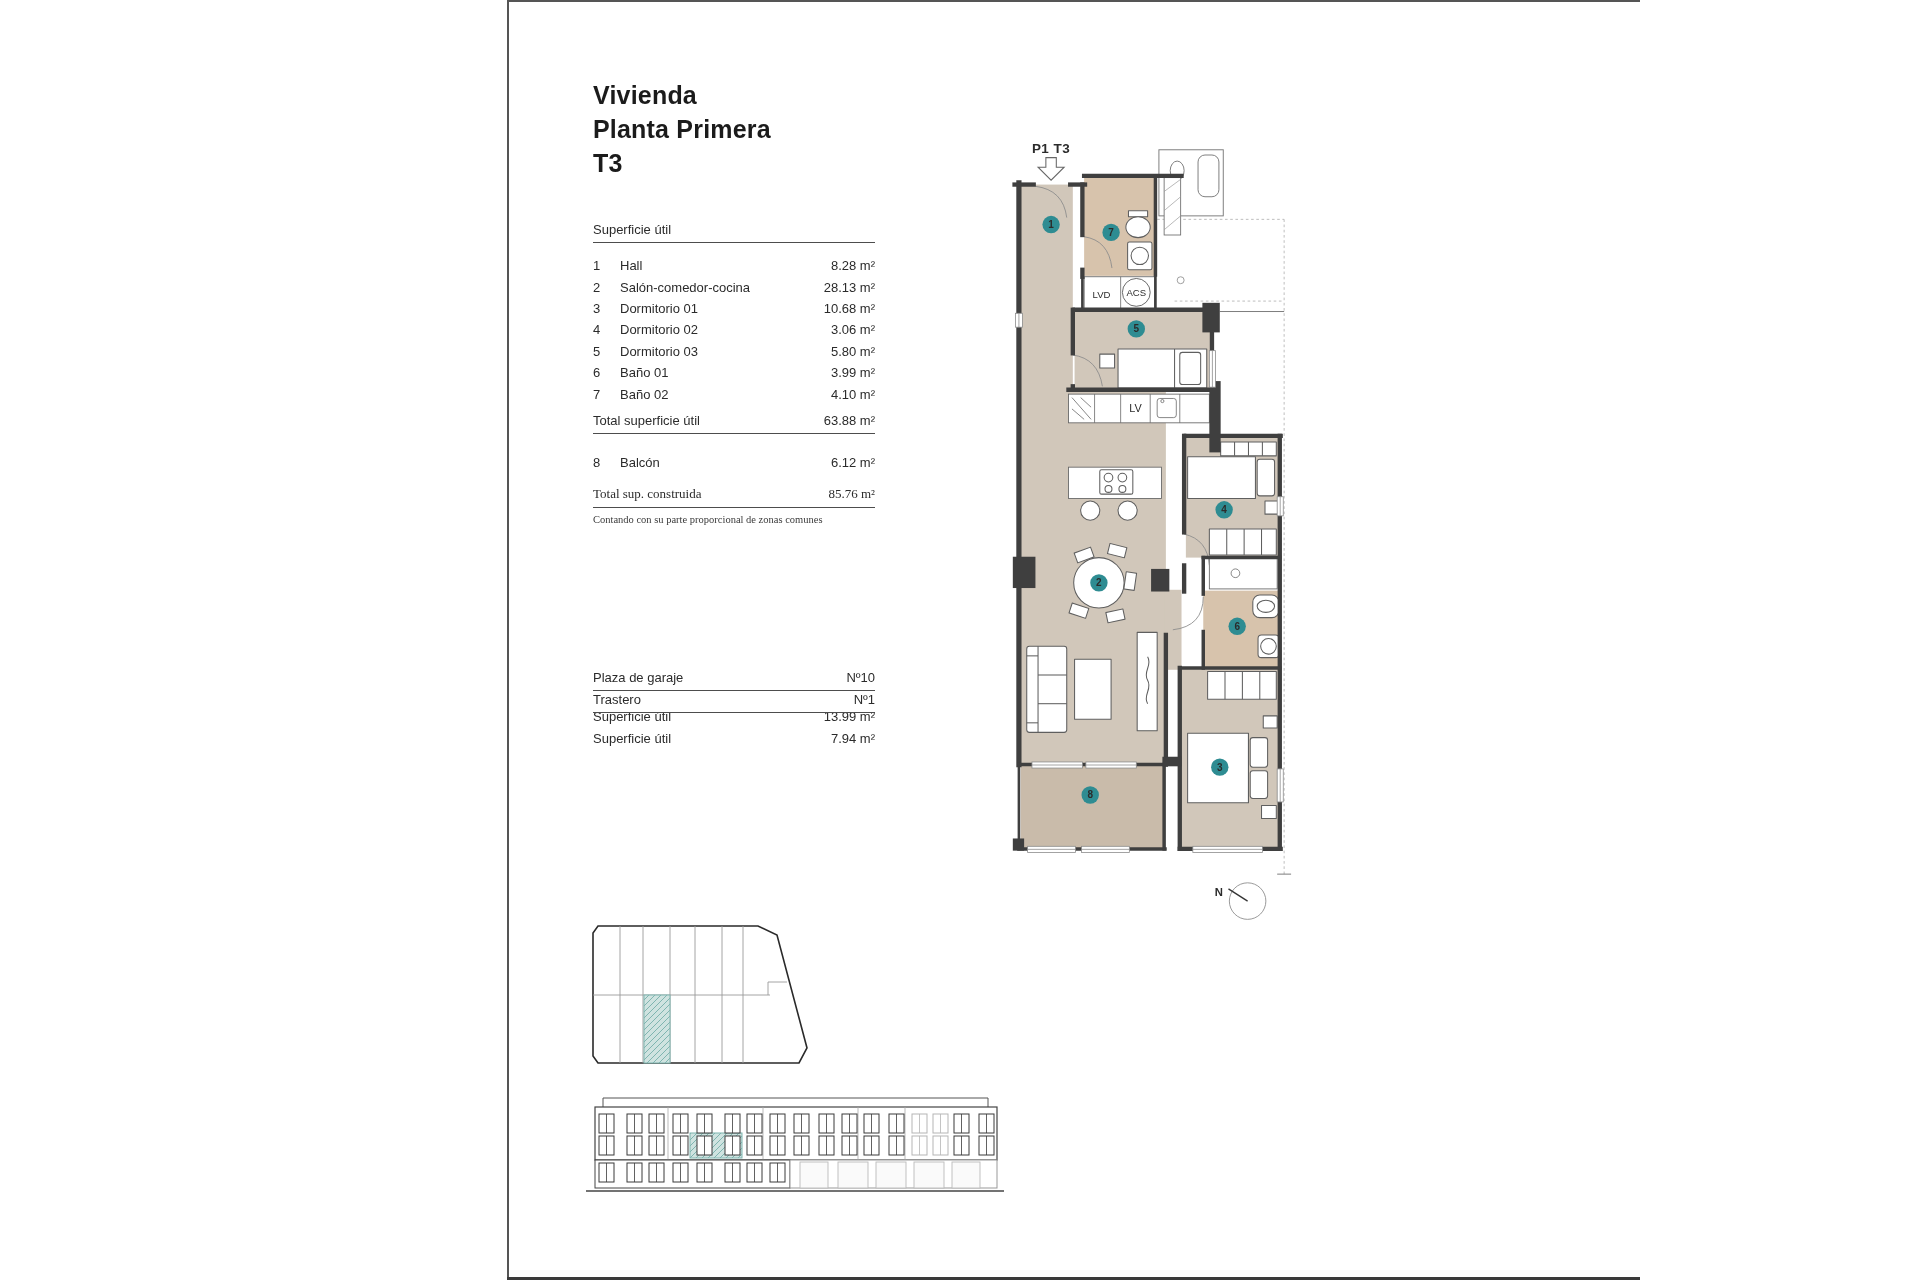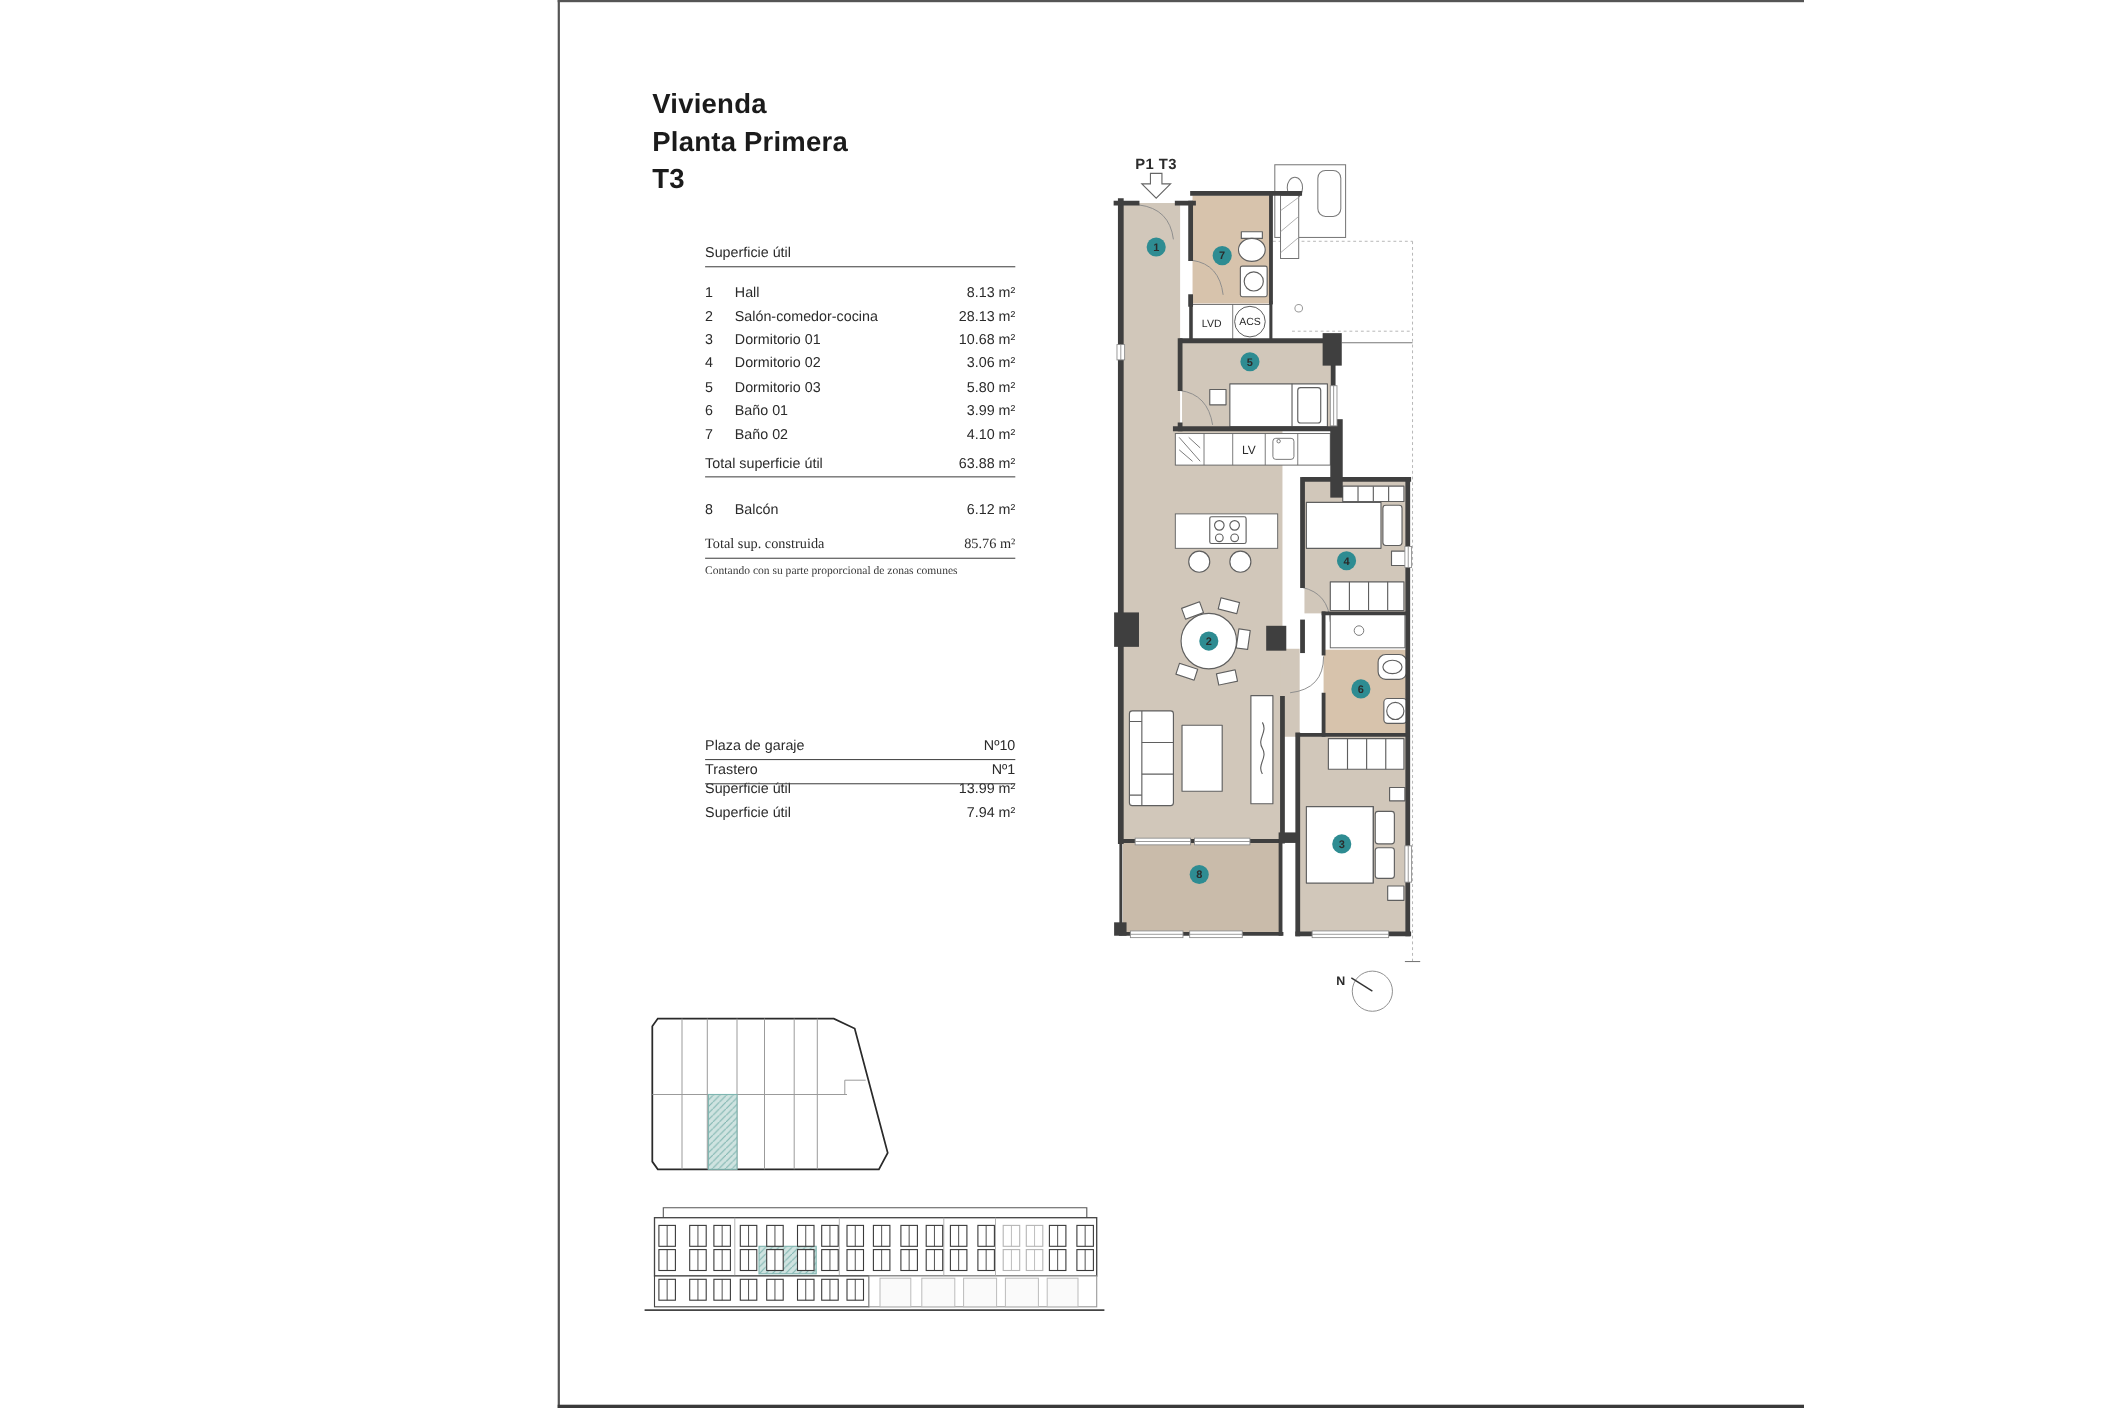--- a/index.html
+++ b/index.html
@@ -9,21 +9,21 @@
   }
   .sheet{position:relative;width:1640px;height:1280px;overflow:hidden;background:#fff;}
   .abs{position:absolute;}
   
   .b-left{left:507px;top:0;width:2px;height:1280px;background:#555;}
   .b-top{left:507px;top:0;width:1413px;height:2px;background:#555;}
   .b-bottom{left:507px;top:1277px;width:1413px;height:3px;background:#3a3a3a;}
   
   #title{left:593px;top:78px;font-size:25px;font-weight:bold;line-height:34px;color:#1b1b1b;letter-spacing:.2px;}
   
-  .tblock{left:593px;width:282px;font-size:13px;color:#2b2b2b;margin-left:48px;}
+  .tblock{left:593px;width:282px;font-size:13px;color:#2b2b2b;}
   .urow{display:flex;justify-content:space-between;align-items:flex-end;
         padding-bottom:5px;border-bottom:1px solid #4d4d4d;}
   .trow{display:flex;align-items:center;height:21.4px;}
   .tnum{width:27px;}
   .tlabel{flex:1;}
   .tval{text-align:right;white-space:nowrap;}
   .rows{margin-top:12px;}
   .footnote{font-size:10.5px;color:#3a3a3a;}
   .arearow{display:flex;justify-content:space-between;}
   svg text{font-family:"Liberation Sans",sans-serif;fill:#2b2b2b;}
@@ -44,21 +44,21 @@
   </div>
 
   <div class="abs tblock" style="top:222px;">
     <div class="urow">
       <span>Superficie útil</span>
     </div>
     <div class="rows">
       <div class="trow">
         <span class="tnum">1</span>
         <span class="tlabel">Hall</span>
-        <span class="tval">8.13 m²</span>
+        <span class="tval">8.28 m²</span>
       </div>
       <div class="trow">
         <span class="tnum">2</span>
         <span class="tlabel">Salón-comedor-cocina</span>
         <span class="tval">28.13 m²</span>
       </div>
       <div class="trow">
         <span class="tnum">3</span>
         <span class="tlabel">Dormitorio 01</span>
         <span class="tval">10.68 m²</span>

